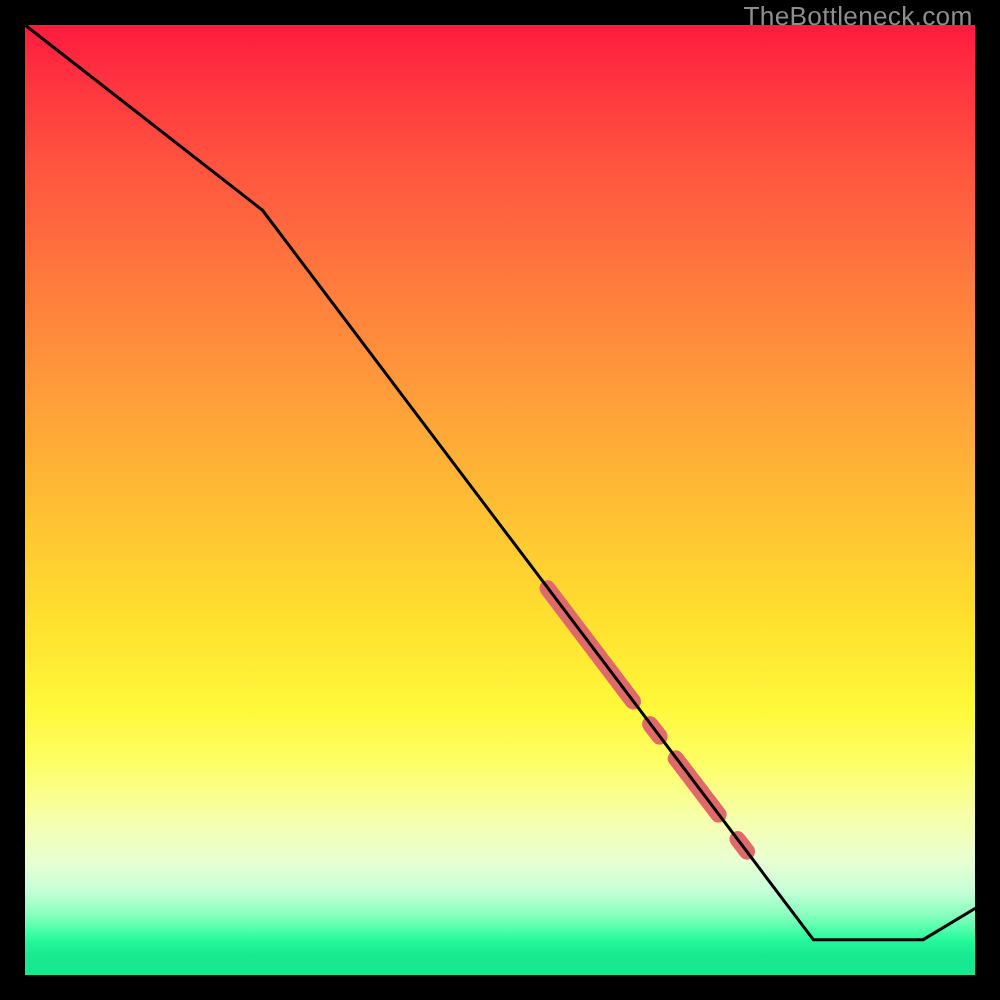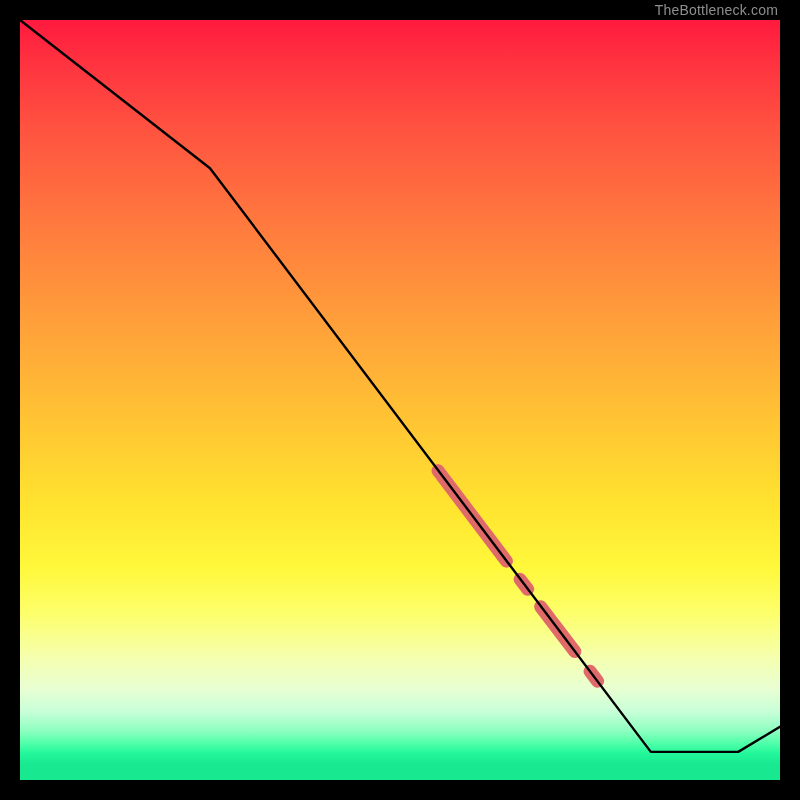--- a/index.html
+++ b/index.html
@@ -34,21 +34,21 @@
       #22f79a 96.5%,
       #18e890 98%,
       #18e890 100%
     );
   }
   .watermark {
     position: absolute;
     top: 2px;
     right: 22px;
     font-family: Arial, Helvetica, sans-serif;
-    font-size: 14px;
+    font-size: 21px;
     color: #8e8e8e;
     letter-spacing: 0.2px;
     user-select: none;
   }
   svg.overlay {
     position: absolute;
     left: 20px;
     top: 20px;
     width: 760px;
     height: 760px;

